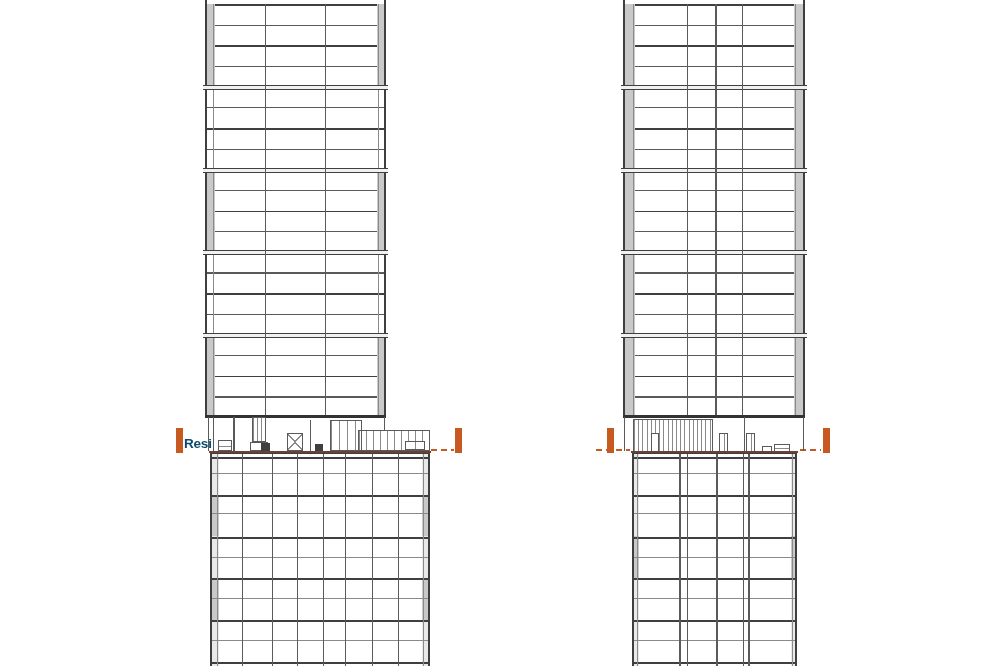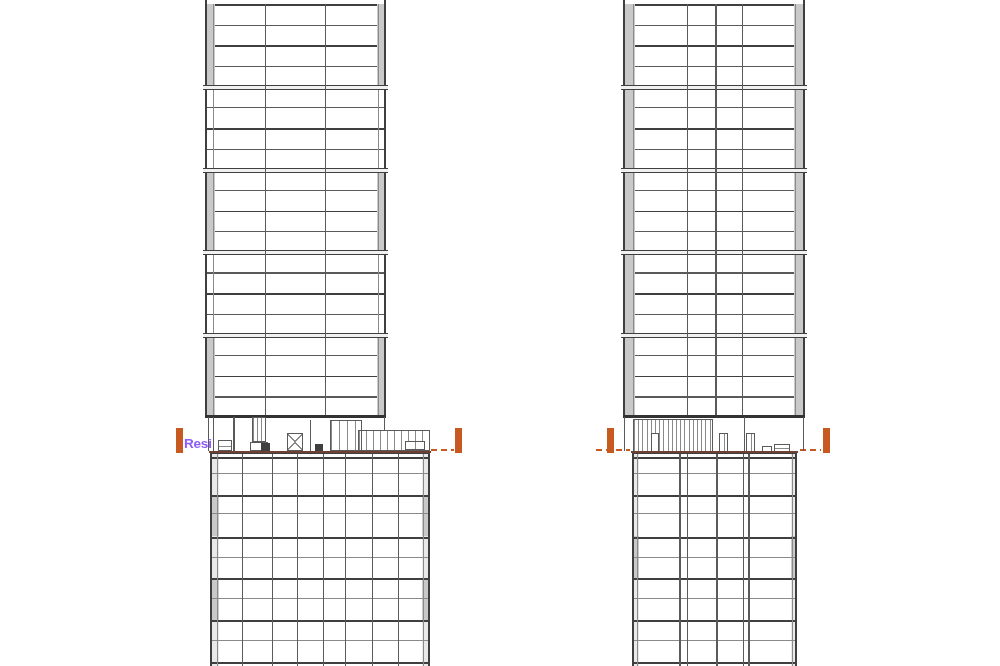--- a/index.html
+++ b/index.html
@@ -189,14 +189,14 @@
       <div style="left: 748px; top: 454px; width: 1.5px; height: 212px; background: rgb(90, 90, 90);"></div>
       <div style="left: 637px; top: 452px; width: 1px; height: 214px; background: rgb(138, 138, 138);"></div>
       <div style="left: 792px; top: 452px; width: 1px; height: 214px; background: rgb(138, 138, 138);"></div>
       <div style="left: 632px; top: 452px; width: 1.8px; height: 214px; background: rgb(63, 63, 63);"></div>
       <div style="left: 795.2px; top: 452px; width: 1.8px; height: 214px; background: rgb(63, 63, 63);"></div>
       <div style="left: 632px; top: 453px; width: 165px; height: 1.4px; background: rgb(63, 63, 63);"></div>
       <div style="left: 631px; top: 450.6px; width: 167px; height: 2.3px; background: rgb(110, 64, 52);"></div>
       <div style="left: 607px; top: 428px; width: 6.5px; height: 25px; background: rgb(198, 90, 32); z-index: 5;"></div>
       <div style="left: 823px; top: 428px; width: 6.5px; height: 25px; background: rgb(198, 90, 32); z-index: 5;"></div>
     </div>
-  <span class="resi-label" style="color: #8b5cf6;">Resi</span>
+  <span class="resi-label" style="color: #0c4a6e;">Resi</span>
 </div>
 
 </body></html>

